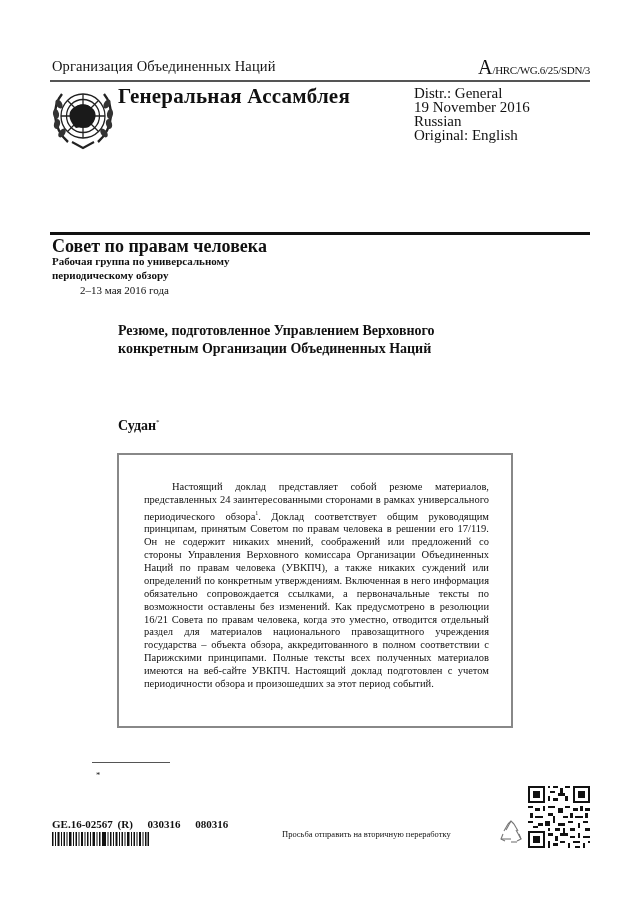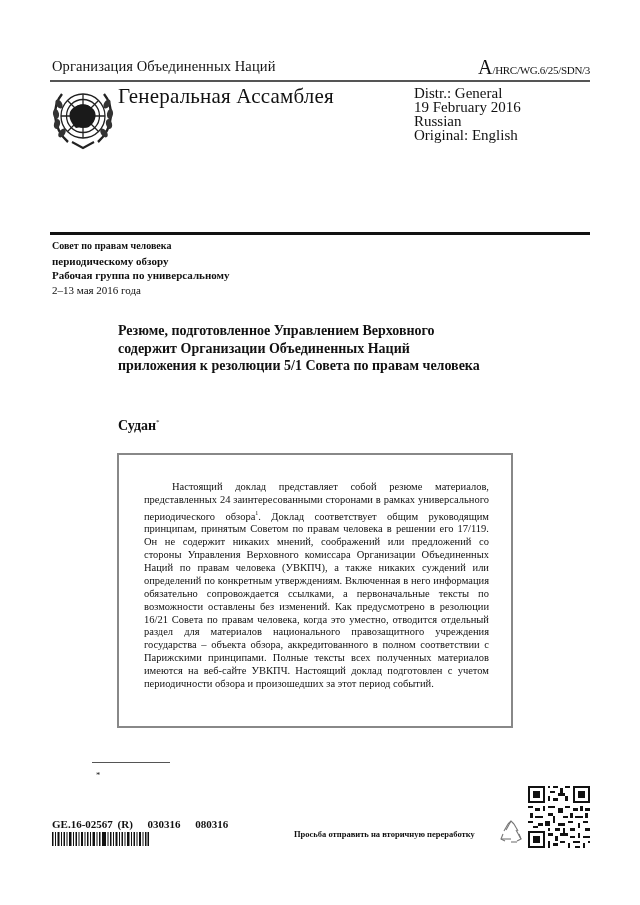--- a/index.html
+++ b/index.html
@@ -6,50 +6,50 @@
   body { width: 640px; height: 905px; position: relative; overflow: hidden;
          font-family: "Liberation Serif", "DejaVu Serif", serif; color: #111; }
   .abs { position: absolute; }
 
   .org-name { left: 52px; top: 58px; font-size: 14.5px; letter-spacing: 0.1px; }
   .symbol { right: 50px; top: 56px; font-size: 11px; letter-spacing: -0.3px; }
   .symbol .big { font-size: 20px; letter-spacing: 0; }
   .rule-top { left: 50px; top: 80px; width: 540px; height: 1.5px; background: #555; }
 
   .emblem { left: 50px; top: 82px; width: 66px; height: 70px; }
-  .body-name { left: 118px; top: 84px; font-size: 21px; font-weight: normal; letter-spacing: 0.2px; }
+  .body-name { left: 118px; top: 84px; font-size: 21px; font-weight: bold; letter-spacing: 0.2px; }
   .distr { left: 414px; top: 86px; font-size: 15px; line-height: 14px; }
 
   .rule-thick { left: 50px; top: 232px; width: 540px; height: 2.5px; background: #111; }
 
   .council { left: 52px; top: 239px; font-size: 12px; line-height: 14.5px; }
-  .council .l1 { font-weight: bold; font-size: 10px; }
+  .council .l1 { font-weight: bold; font-size: 18px; }
   .council .b { font-weight: bold; font-size: 11px; }
-  .council .r { font-size: 11px; }
+  .council .r { font-size: 11px; margin-left: 28px; }
 
   .title { left: 118px; top: 322px; width: 420px; font-size: 14px; font-weight: bold; line-height: 17.5px; }
   .country { left: 118px; top: 418px; font-size: 14px; font-weight: bold; }
   .country sup { font-size: 7px; font-weight: normal; }
 
   .summary-box { left: 117px; top: 453px; width: 392px; height: 271px;
                  border: 2px solid #888; box-sizing: content-box; }
   .summary-text { position: absolute; left: 25px; top: 26px; width: 345px;
                   font-size: 10.5px; line-height: 12.9px; text-align: justify; text-indent: 28px;
                   hyphens: manual; }
   .summary-text sup { font-size: 6px; }
 
   .fn-rule { left: 92px; top: 762px; width: 78px; height: 1px; background: #555; }
   .footnote { left: 108px; top: 769px; width: 380px; font-size: 8.5px; line-height: 12.5px; }
   .footnote .mark { position: absolute; left: -12px; top: 0; }
 
   .job { left: 52px; top: 818px; font-size: 11px; word-spacing: 2px; font-weight: bold; }
   .job span { margin-right: 10px; }
   .barcode { left: 52px; top: 832px; width: 97px; height: 14px; }
 
-  .recycle-text { left: 294px; top: 829px; font-size: 8.5px; font-weight: bold; text-align: center; }
+  .recycle-text { left: 282px; top: 829px; font-size: 8.5px; font-weight: normal; text-align: center; }
   .recycle-icon { left: 500px; top: 820px; width: 22px; height: 24px; }
   .qr { left: 528px; top: 786px; width: 62px; height: 62px; }
 </style>
 </head>
 <body>
 
 <div class="abs org-name">Организация Объединенных Наций</div>
 <div class="abs symbol"><span class="big">A</span><span>/HRC/WG.6/25/SDN/3</span></div>
 <div class="abs rule-top"></div>
 
@@ -81,38 +81,37 @@
     <line x1="17.5" y1="18.5" x2="48.5" y2="49.5"></line>
     <line x1="48.5" y1="18.5" x2="17.5" y2="49.5"></line>
   </g>
   <path d="M20 30 C24 22 36 20 42 26 C48 30 46 40 40 44 C36 48 30 44 26 46 C22 42 18 36 20 30 Z" fill="#1a1a1a"></path>
 </svg>
 
 <div class="abs body-name">Генеральная Ассамблея</div>
 
 <div class="abs distr">
   <div>Distr.: General</div>
-  <div>19 February 2016</div>
+  <div>19 November 2016</div>
   <div>Russian</div>
   <div>Original: English</div>
 </div>
 
 <div class="abs rule-thick"></div>
 
 <div class="abs council">
   <div class="l1">Совет по правам человека</div>
+  <div class="b">Рабочая группа по универсальному</div>
   <div class="b">периодическому обзору</div>
-  <div class="b">Рабочая группа по универсальному</div>
   <div class="r">2–13 мая 2016 года</div>
 </div>
 
 <div class="abs title">
   <div>Резюме, подготовленное Управлением Верховного</div>
-  <div>содержит Организации Объединенных Наций</div>
-  <div>приложения к резолюции 5/1 Совета по правам человека</div>
+  <div>конкретным Организации Объединенных Наций</div>
 </div>
 
 <div class="abs country"><span>Судан</span><sup>*</sup></div>
 
 <div class="abs summary-box">
   <div class="summary-text"><span>Настоящий доклад представляет собой резюме материалов, представленных 24 заинтересованными сторонами в рамках универсального периодического обзора</span><sup>1</sup><span>. Доклад соответствует общим руководящим принципам, принятым Советом по правам человека в решении его 17/119. Он не содержит никаких мнений, соображений или предложений со стороны Управления Верховного комиссара Организации Объединенных Наций по правам человека (УВКПЧ), а также никаких суждений или определений по конкретным утверждениям. Включенная в него информация обязательно сопровождается ссылками, а первоначальные тексты по возможности оставлены без изменений. Как предусмотрено в резолюции 16/21 Совета по правам человека, когда это уместно, отводится отдельный раздел для материалов национального правозащитного учреждения государства – объекта обзора, аккредитованного в полном соответствии с Парижскими принципами. Полные тексты всех полученных материалов имеются на веб-сайте УВКПЧ. Настоящий доклад подготовлен с учетом периодичности обзора и произошедших за этот период событий.</span></div>
 </div>
 
 <div class="abs fn-rule"></div>
 <div class="abs footnote">

